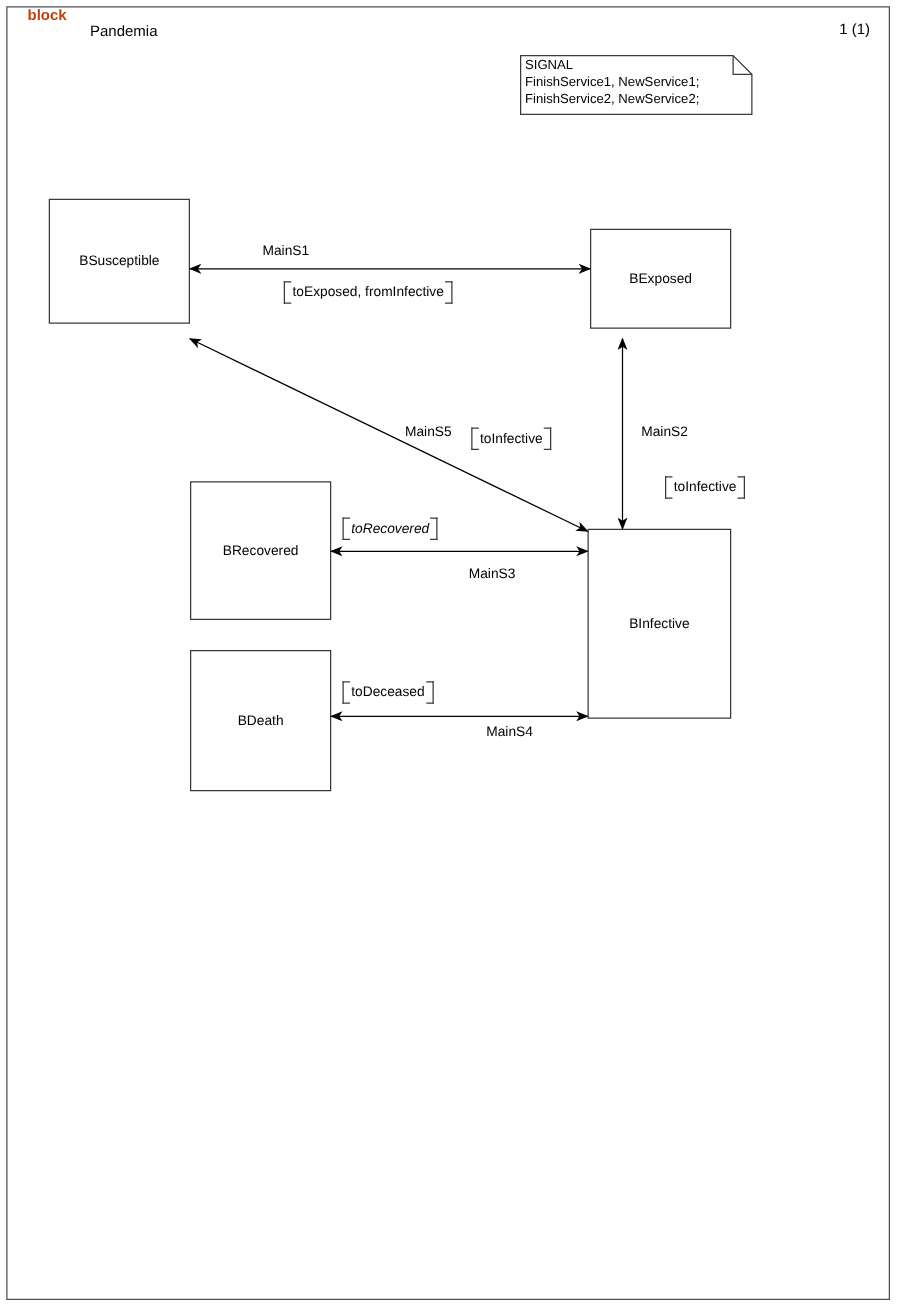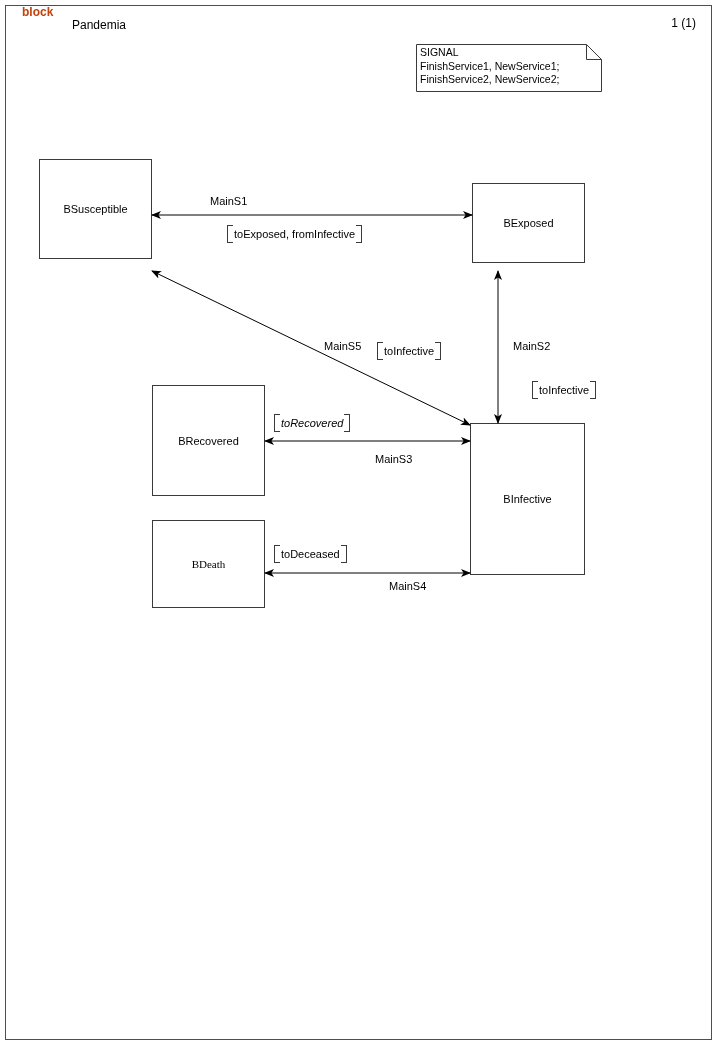--- a/index.html
+++ b/index.html
@@ -156,21 +156,21 @@
   </div>
 
   <div class="block-box" style="left:472px; top:159px; width:113px; height:80px;margin-top:24px;">
     <span class="block-label">BExposed</span>
   </div>
 
   <div class="block-box" style="left:152px; top:385px; width:113px; height:111px;">
     <span class="block-label">BRecovered</span>
   </div>
 
-  <div class="block-box" style="left:152px; top:520px; width:113px; height:88px;font-family:Liberation Serif, serif;">
+  <div class="block-box" style="left:152px; top:520px; width:113px; height:113px;">
     <span class="block-label">BDeath</span>
   </div>
 
   <div class="block-box" style="left:470px; top:423px; width:115px; height:152px;">
     <span class="block-label">BInfective</span>
   </div>
 
   <svg id="channel-layer" viewBox="0 0 718 1047">
     <defs>
       <marker id="arrowEnd" markerWidth="10" markerHeight="8" refX="9" refY="4" orient="auto" markerUnits="userSpaceOnUse">

